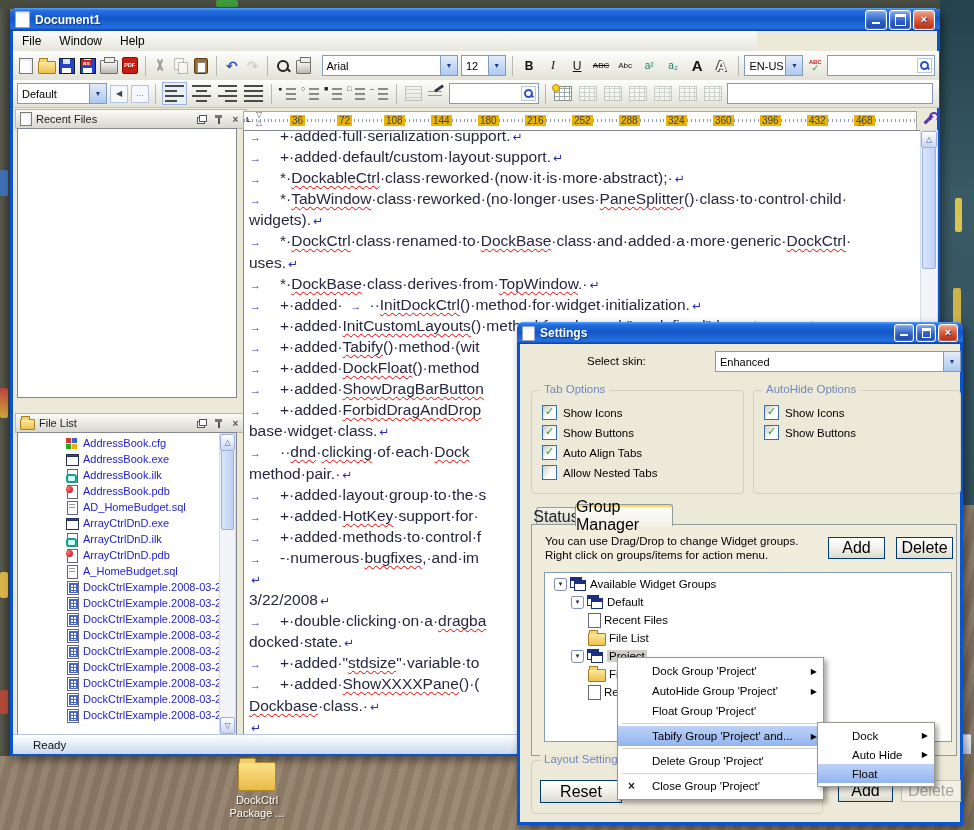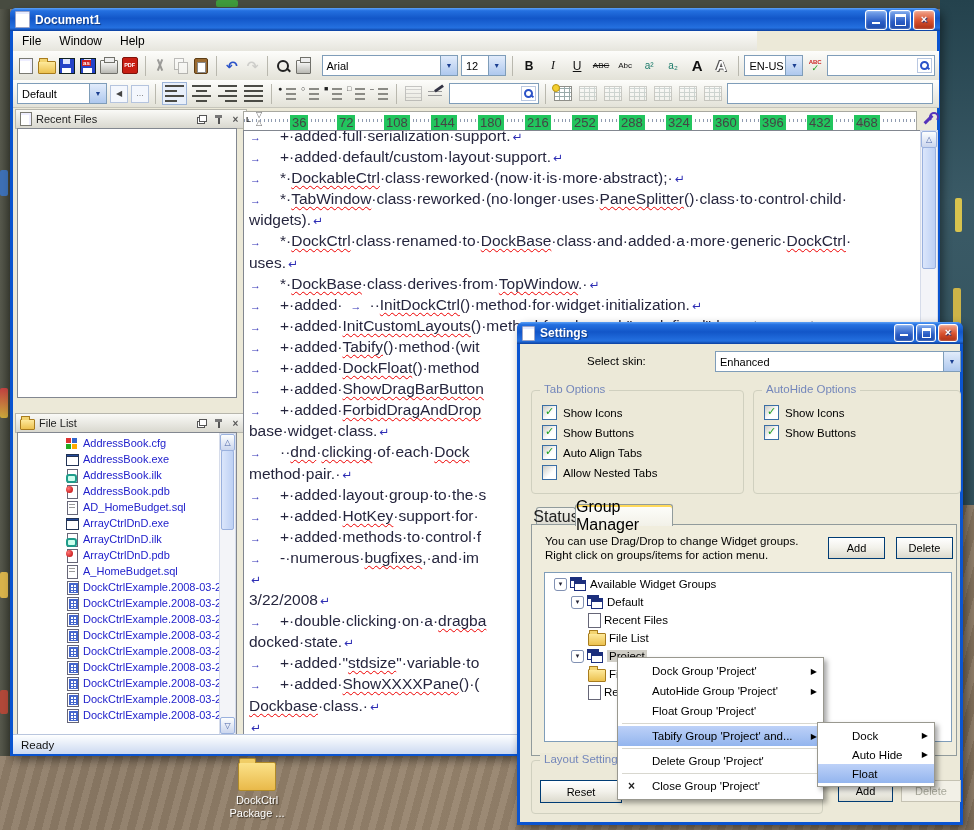--- a/index.html
+++ b/index.html
@@ -131,36 +131,36 @@
   
   .sbar{position:absolute;background:#f3f4f8;border:1px solid #d6dcea;}
   .sarr{position:absolute;left:0;right:0;height:15px;background:linear-gradient(#fdfefe,#cbd6ee);
       border:1px solid #9ab1de;border-radius:2px;color:#4c66a8;font-size:8px;display:flex;align-items:center;justify-content:center;}
   .sthumb{position:absolute;left:1px;right:1px;background:linear-gradient(90deg,#dbe6fb,#bdd0f4);
       border:1px solid #9ab1de;border-radius:2px;}
   
   .ruler{position:absolute;background:#fff;border:1px solid #a8a8a0;overflow:hidden;}
   .rticks{position:absolute;inset:0;background-image:repeating-linear-gradient(90deg,#8f9bb0 0 1px,transparent 1px 3.92px);
       background-size:100% 3px;background-position:0 7px;background-repeat:no-repeat;}
-  .rnum{position:absolute;top:3px;font-size:13px;color:#444;background:#22c55e;padding:0 2px;text-align:center;}
+  .rnum{position:absolute;top:3px;font-size:10px;color:#444;background:#eab308;padding:0 2px;text-align:center;}
   .rmark{position:absolute;font-size:8px;color:#666;}
   .wrench{position:absolute;width:14px;height:14px;}
   .wrench:before{content:"";position:absolute;left:2px;top:6px;width:11px;height:3px;background:#5533bb;transform:rotate(-45deg);}
   .wrench:after{content:"";position:absolute;left:8px;top:0px;width:6px;height:6px;border:2px solid #5533bb;border-radius:50%;border-bottom-color:transparent;}
   .docarea{position:absolute;background:#fff;border:1px solid #828790;overflow:hidden;}
   .docpad{position:absolute;left:0;top:-5px;right:0;}
   .ln{white-space:nowrap;font-size:15.5px;line-height:19.1px;color:#26263e;}
   .ln .tab{display:inline-block;width:36px;color:#2d2db4;font-size:11px;padding-left:6px;box-sizing:border-box;}
   .ln .itab{color:#2d2db4;font-size:11px;padding:0 8px;}
   .ln .eol{color:#2d2db4;font-size:12px;padding-left:2px;}
   .ms{text-decoration:underline wavy #e00 1px;text-underline-offset:2px;text-decoration-skip-ink:none;}
   .statusbar{position:absolute;background:linear-gradient(#feffff,#ccd9f1);border-top:1px solid #b9c6de;
-      font-size:11.5px;color:#111;display:flex;align-items:center;padding:0 8px;}
-  
-  .xb{position:absolute;border:1px solid #003c74;border-radius:0;font-size:11px;color:#000;
+      font-size:11.5px;color:#111;display:flex;align-items:center;padding:0 20px;}
+  
+  .xb{position:absolute;border:1px solid #003c74;border-radius:0;font-size:16px;color:#000;
       background:linear-gradient(#fff,#f2f1ea 50%,#dcdacd);display:flex;align-items:center;justify-content:center;
       box-shadow:inset 0 1px 0 #fff;}
   .xb.dis{border-color:#c5c2b3;color:#a8a89b;background:#f2f0e7;box-shadow:none;}
   .gbox{position:absolute;border:1px solid #d0d0bf;border-radius:4px;}
   .gbox .cap{position:absolute;top:-8px;left:8px;background:#ece9d8;padding:0 4px;font-size:11.5px;color:#7487bb;}
   .cbrow{position:absolute;display:flex;align-items:center;gap:6px;font-size:11.5px;color:#000;}
   .cb{width:13px;height:13px;background:linear-gradient(135deg,#cdcdc5,#fff 60%);border:1px solid #3a6ea5;
       display:flex;align-items:center;justify-content:center;}
   .cb .ck{color:#1fa01f;font-size:11px;font-weight:bold;margin-top:-2px;}
   .tab-inactive{position:absolute;background:linear-gradient(#f4f3ec,#d9d8cf);border:1px solid #919b9c;

